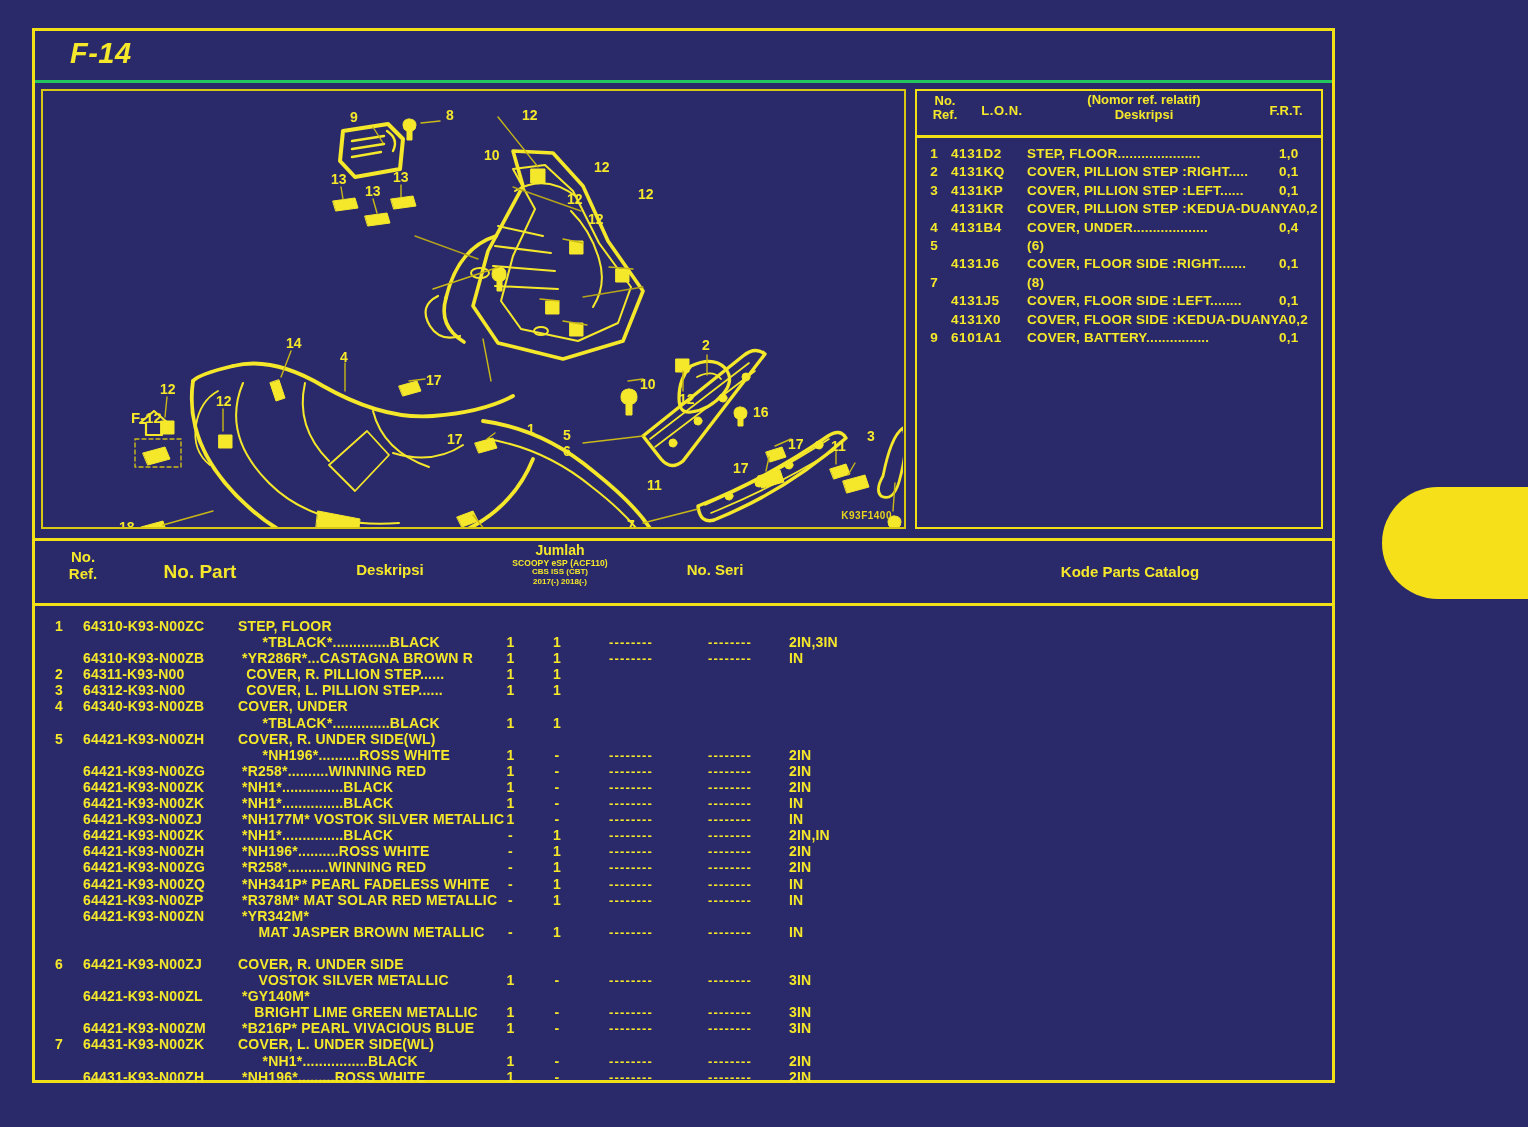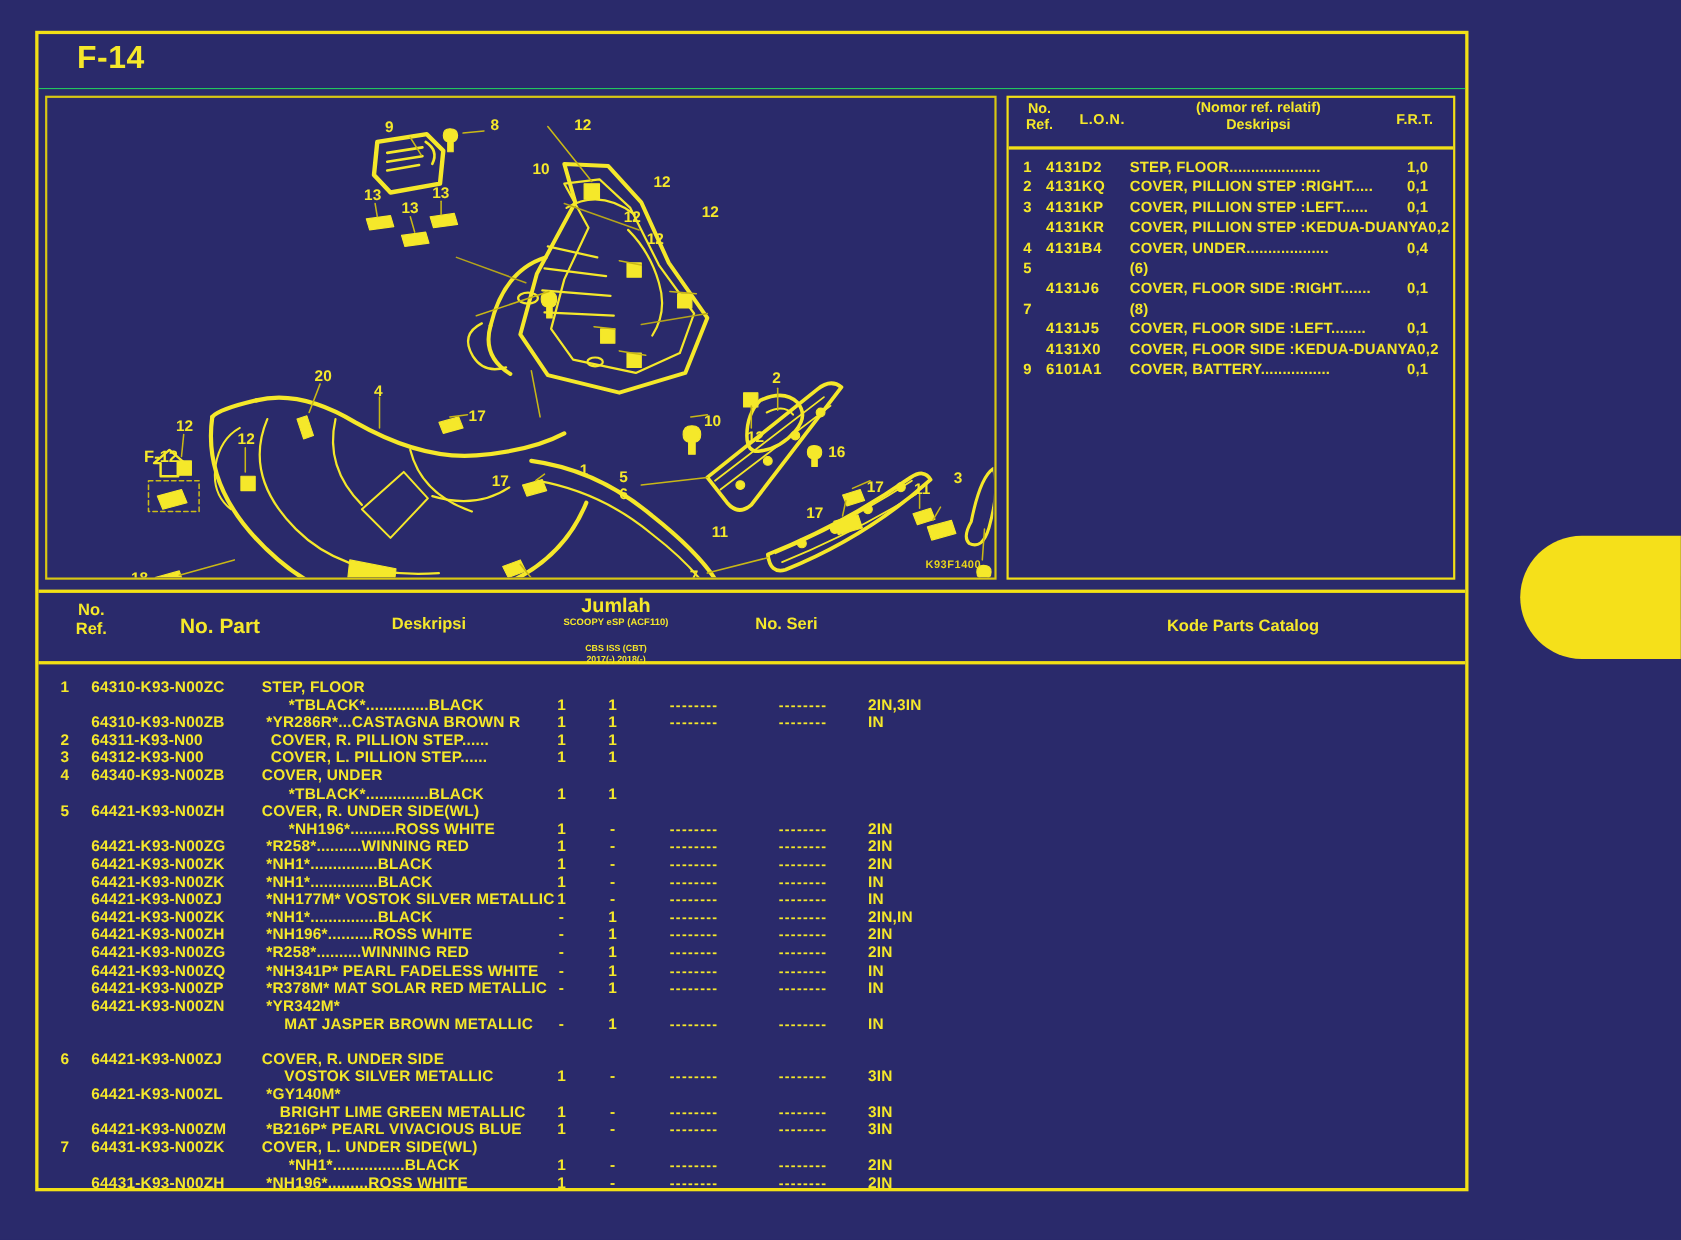--- a/index.html
+++ b/index.html
@@ -8,21 +8,21 @@
 
   
   #edge-pill{position:absolute;left:1382px;top:487px;width:146px;height:112px;
       background:#f5e01a;border-radius:60px 0 0 60px;}
 
   
   #frame{position:absolute;left:32px;top:28px;width:1303px;height:1055px;
       border:3px solid #f2e016;box-sizing:border-box;}
 
   
-  #titlebar{position:relative;height:49px;border-bottom:1px solid #22c55e;}
+  #titlebar{position:relative;height:49px;border-bottom:3px solid #22c55e;font-style:italic;}
   #page-code{position:absolute;left:35px;top:6px;font-size:29px;font-weight:bold;
       letter-spacing:.5px;color:#f5e82a;}
   #sheet-title{position:absolute;left:0;right:0;top:3px;text-align:center;
       font-size:30px;font-weight:bold;letter-spacing:1.2px;color:#f5e82a;
       padding-left:60px;}
 
   
   #upper{position:relative;height:455px;border-bottom:3px solid #f2e016;}
   #diagram{position:absolute;left:6px;top:6px;width:865px;height:440px;
       border:2px solid #d8c713;box-sizing:border-box;overflow:hidden;}
@@ -49,23 +49,23 @@
   .lrow .c-desc{flex:1 1 auto;white-space:pre;}
   .lrow .c-frt{width:34px;text-align:left;padding-right:8px;flex:none;}
 
   
   #lower-head{position:relative;height:62px;border-bottom:3px solid #f2e016;}
   #lower-head .lh{position:absolute;color:#f5e82a;font-weight:bold;text-align:center;}
   #h-noref{left:18px;top:8px;width:60px;font-size:15px;line-height:1.12;}
   #h-nopart{left:90px;top:20px;width:150px;font-size:19px;}
   #h-desk{left:260px;top:20px;width:190px;font-size:15px;}
   #h-jumlah{left:450px;top:2px;width:150px;font-size:14px;line-height:1.0;}
-  #h-jumlah .j-title{font-size:18px;}
+  #h-jumlah .j-title{font-size:14px;}
   #h-jumlah .j-sub{font-size:8.5px;letter-spacing:.1px;margin-top:2px;}
-  #h-jumlah .j-sub2{font-size:8px;margin-top:16px;}
+  #h-jumlah .j-sub2{font-size:8px;margin-top:0;}
   #h-jumlah .j-sub3{font-size:8px;margin-top:2px;}
   #h-noseri{left:610px;top:20px;width:140px;font-size:15px;}
   #h-kode{left:900px;top:22px;width:390px;font-size:15px;}
 
   
   #lower-body{position:relative;padding-top:12px;}
   .prow{display:flex;align-items:baseline;height:16.1px;color:#f5e82a;
       font-size:14px;font-weight:bold;letter-spacing:.2px;white-space:pre;}
   .c1{width:48px;flex:none;text-align:center;}
   .c2{width:155px;flex:none;}
@@ -254,21 +254,21 @@
       <div class="cal" style="left:745px;top:345px;">17</div>
       <div class="cal" style="left:690px;top:369px;">17</div>
       <div class="cal" style="left:604px;top:386px;">11</div>
       <div class="cal" style="left:788px;top:347px;">11</div>
       <div class="cal" style="left:824px;top:337px;">3</div>
 
       <div class="cal" style="left:520px;top:336px;">5</div>
       <div class="cal" style="left:520px;top:352px;">6</div>
       <div class="cal" style="left:584px;top:426px;">7</div>
 
-      <div class="cal" style="left:243px;top:244px;">20</div>
+      <div class="cal" style="left:243px;top:244px;">14</div>
 
       <div class="cal" style="left:117px;top:290px;">12</div>
       <div class="cal" style="left:173px;top:302px;">12</div>
       <div class="cal" style="left:297px;top:258px;">4</div>
       <div class="cal" style="left:76px;top:428px;">18</div>
 
       <div class="cal" style="left:88px;top:318px;font-size:15px;">F-12</div>
 
       <div class="dcode">K93F1400</div>
     </div>

